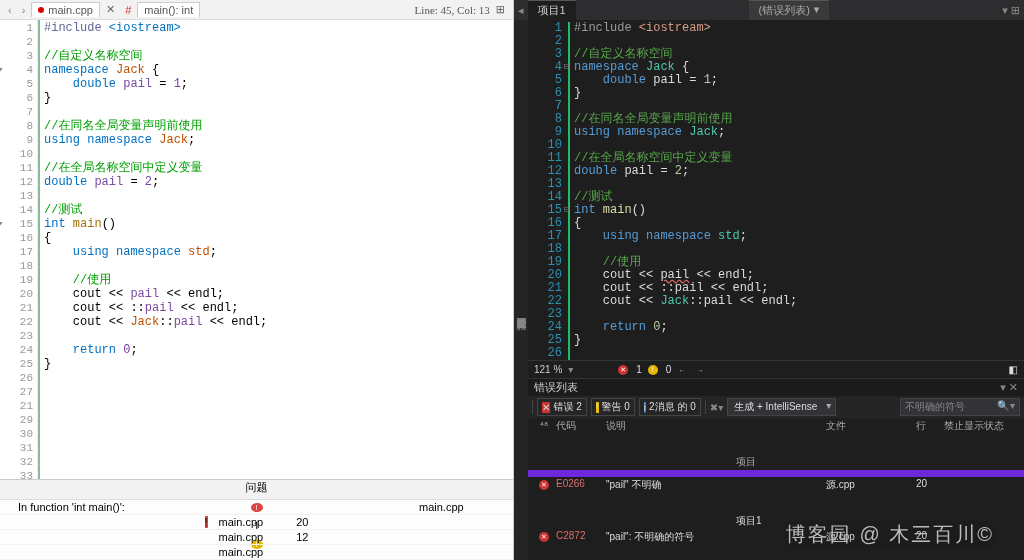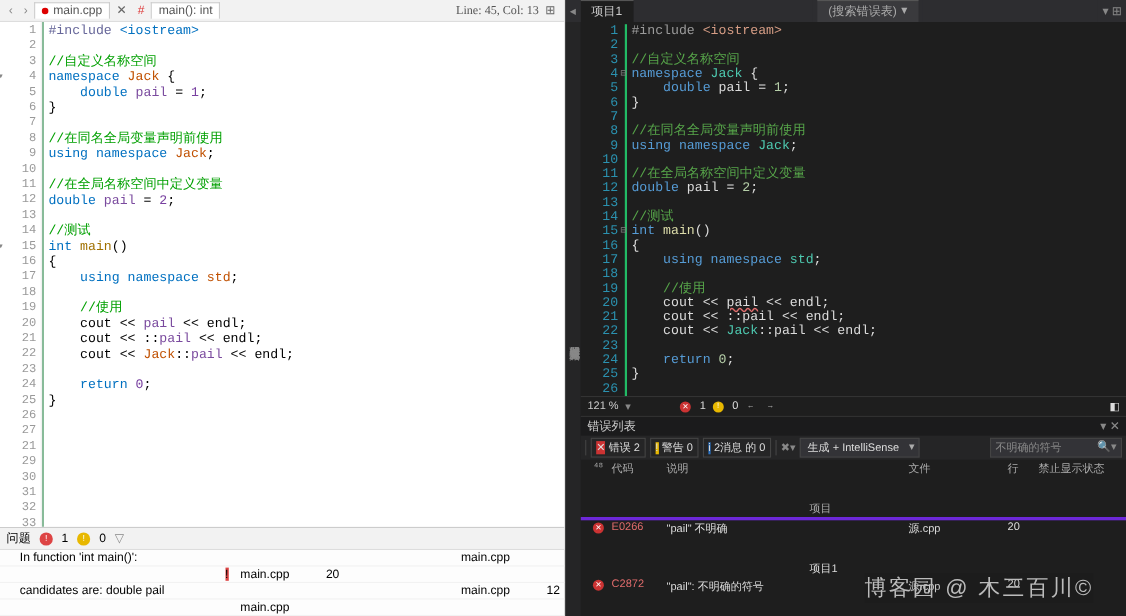--- a/index.html
+++ b/index.html
@@ -23,21 +23,21 @@
   .l-lines { flex: 1; padding-left: 4px; padding-top: 1px; border-left: 2px solid #8b9; line-height: 14px; }
   .l-lines .cl { height: 14px; white-space: pre; }
   .cm { color: #00a000; } 
   .kw { color: #0070c0; } 
   .tp { color: #a07000; } 
   .id { color: #7a4a9e; } 
   .ns { color: #c05000; } 
   .num { color: #7840a0; }
   .pp { color: #666699; }
   
-  .l-problems-head { background: #f2f2f2; border-top: 1px solid #ccc; height: 20px; display: flex; align-items: center; padding: 0 6px; gap: 8px; font-size: 11px; }
+  .l-problems-head { background: #f2f2f2; border-top: 1px solid #ccc; height: 20px; display: flex; align-items: center; padding: 0 6px; gap: 8px; font-size: 11px; flex-direction: column; }
   .l-problems-head .picn { width: 12px; height: 12px; border-radius: 50%; display: inline-flex; font-size: 8px; align-items: center; justify-content: center; color:#fff; }
   .picn.red { background: #d44; }
   .picn.yel { background: #e8b800; }
   .l-problems { border-top: 1px solid #ddd; }
   .l-prob-row { display: flex; padding: 1px 4px; font-size: 11px; border-bottom: 1px solid #f2f2f2; justify-content: center; }
   .l-prob-row .c1 { width: 14px; }
   .l-prob-row .c2 { flex: 1; }
   .l-prob-row .c3 { width: 60px; }
   .l-prob-row .c4 { width: 30px; text-align: right; }
 
@@ -73,21 +73,21 @@
 
   .r-err-head { background:#1b1b1c; height:18px; display:flex; align-items:center; color:#ccc; font-size:11px; padding:0 6px; border-top:1px solid #333; gap:6px; }
   .r-err-bar { background:#252526; height:22px; display:flex; align-items:center; padding:0 4px; gap:4px; font-size:10px; color:#ddd; }
   .r-err-bar .drp { background:#333337; border:1px solid #444; padding:1px 18px 1px 6px; position:relative; }
   .r-err-bar .drp::after { content:"▾"; position:absolute; right:4px; color:#aaa; }
   .r-err-bar .chip { display:flex; align-items:center; gap:3px; padding:1px 4px; border:1px solid #444; }
   .r-err-bar .sep { width:1px; height:14px; background:#444; }
   .r-err-bar .srch { margin-left:auto; width:120px; background:#333337; border:1px solid #444; color:#888; padding:1px 4px; }
   .r-err-table { color:#ddd; font-size:10px; }
   .r-et-row { display:flex; padding:1px 4px; }
-  .r-et-head { color:#aaa; border-bottom:3px solid #6d28d9; }
+  .r-et-head { color:#aaa; border-bottom:7px solid #6d28d9; }
   .r-et-row .e0 { width:24px; text-align:center; }
   .r-et-row .e1 { width:50px; }
   .r-et-row .e2 { width:130px; }
   .r-et-row .e3 { width:90px;margin-top:36px; }
   .r-et-row .e4 { width:90px; }
   .r-et-row .e5 { width:28px; }
   .r-et-row .e6 { width:60px; }
   .r-et-row .eicn { width:10px;height:10px;border-radius:50%;display:inline-flex;font-size:7px;align-items:center;justify-content:center;color:#fff; }
   .err-red { color:#e06c6c; }
   .r-foottabs { background:#252526; height:18px; display:flex; align-items:center; color:#ccc; font-size:10px; padding:0 6px; gap:10px; border-top:1px solid #333; }
@@ -203,39 +203,38 @@
         <span class="c3">main.cpp</span>
         <span class="c4"></span>
       </div>
     <div class="l-prob-row">
         <span class="c1"><span class="picn red" style="width:10px;height:10px;">!</span></span>
         <span class="c3">main.cpp</span>
         <span class="c4">20</span>
       </div>
     <div class="l-prob-row">
         <span class="c1"></span>
-        <span class="c2">candidates are: double pail</span>
         <span class="c3">main.cpp</span>
         <span class="c4">12</span>
       </div>
     <div class="l-prob-row">
         <span class="c1"></span>
         <span class="c3">main.cpp</span>
         <span class="c4"></span>
       </div>
   </div>
 </div>
 
 <div class="pane pane-right">
   <div class="r-tabs">
     <span style="color:#888;">◂</span>
     <span class="r-tab active">项目1</span>
     <span class="r-tabs spacer"></span>
     <span class="r-tab light">
-        <span>(搜索错误表)</span>
+        <span>(错误列表)</span>
         <span>▾</span>
       </span>
     <span class="r-tabs spacer"></span>
     <span style="color:#888;">▾ ⊞</span>
   </div>
   <div class="r-main">
     <div class="r-sbar">服务器资源管理器 工具箱</div>
     <div class="r-body">
       <div class="r-code">
         <div class="r-gutter">

